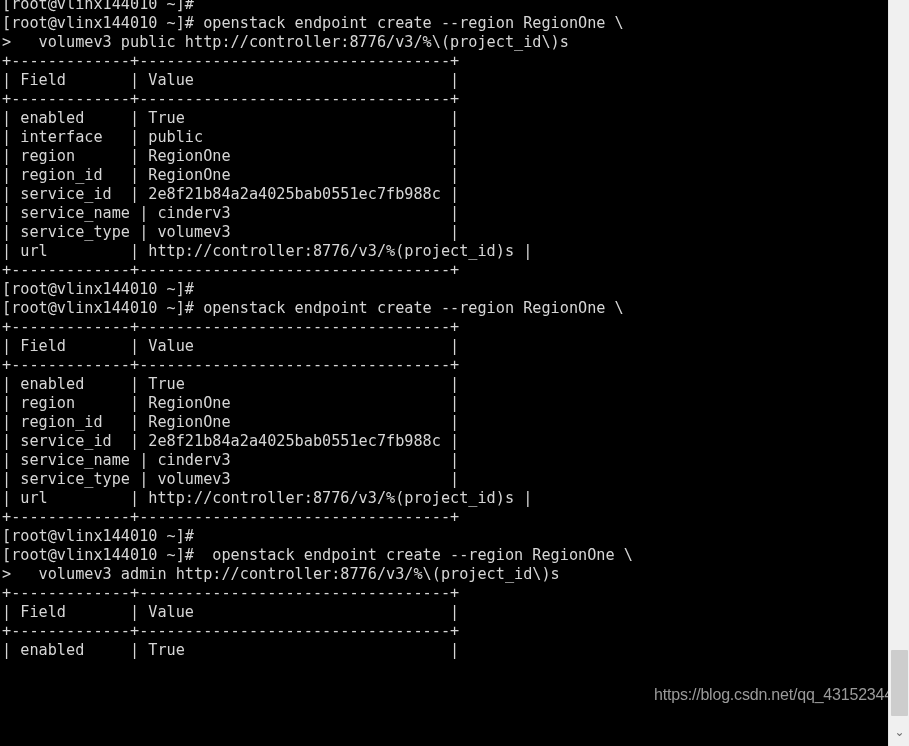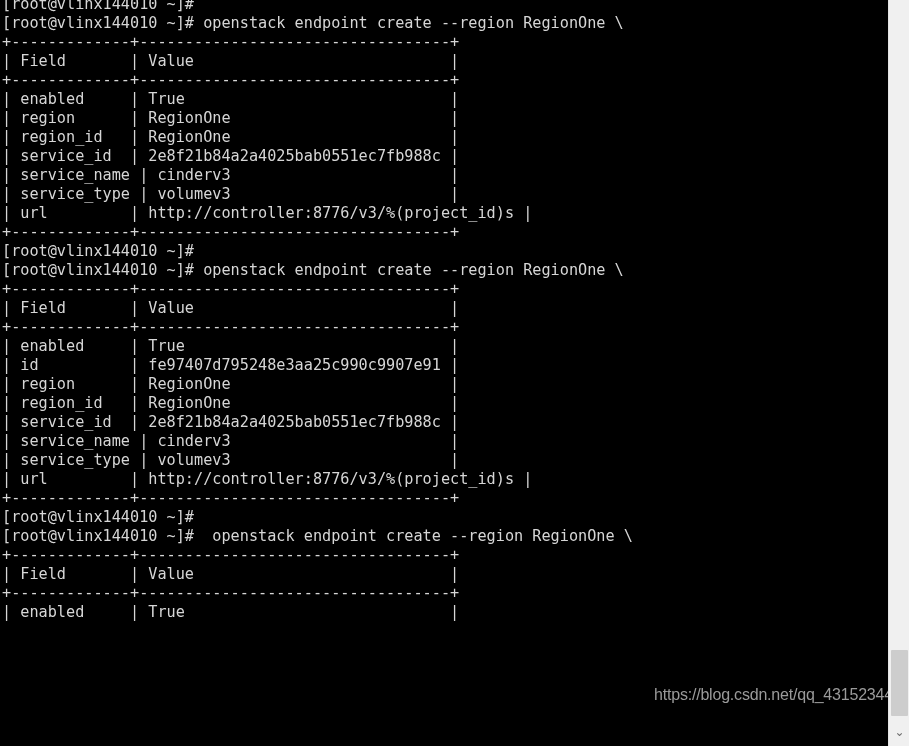--- a/index.html
+++ b/index.html
@@ -93,47 +93,49 @@
     letter-spacing: -0.2px;
   }
 </style>
 </head>
 <body>
 
 <div id="terminal">
   <div id="screen">
       <div class="line">[root@vlinx144010 ~]#</div>
       <div class="line">[root@vlinx144010 ~]# openstack endpoint create --region RegionOne \</div>
+      <div class="line">&gt;   volumev3 public http://controller:8776/v3/%\(project_id\)s</div>
       <div class="line">+-------------+----------------------------------+</div>
       <div class="line">| Field       | Value                            |</div>
       <div class="line">+-------------+----------------------------------+</div>
       <div class="line">| enabled     | True                             |</div>
+      <div class="line">| interface   | public                           |</div>
       <div class="line">| region      | RegionOne                        |</div>
       <div class="line">| region_id   | RegionOne                        |</div>
       <div class="line">| service_id  | 2e8f21b84a2a4025bab0551ec7fb988c |</div>
       <div class="line">| service_name | cinderv3                        |</div>
       <div class="line">| service_type | volumev3                        |</div>
       <div class="line">| url         | http://controller:8776/v3/%(project_id)s |</div>
       <div class="line">+-------------+----------------------------------+</div>
       <div class="line">[root@vlinx144010 ~]#</div>
       <div class="line">[root@vlinx144010 ~]# openstack endpoint create --region RegionOne \</div>
       <div class="line">+-------------+----------------------------------+</div>
       <div class="line">| Field       | Value                            |</div>
       <div class="line">+-------------+----------------------------------+</div>
       <div class="line">| enabled     | True                             |</div>
-      <div class="line">| id          | fe97407d795248e3aa25c990c9907e91 |</div>
       <div class="line">| region      | RegionOne                        |</div>
       <div class="line">| region_id   | RegionOne                        |</div>
       <div class="line">| service_id  | 2e8f21b84a2a4025bab0551ec7fb988c |</div>
       <div class="line">| service_name | cinderv3                        |</div>
       <div class="line">| service_type | volumev3                        |</div>
       <div class="line">| url         | http://controller:8776/v3/%(project_id)s |</div>
       <div class="line">+-------------+----------------------------------+</div>
       <div class="line">[root@vlinx144010 ~]#</div>
       <div class="line">[root@vlinx144010 ~]#  openstack endpoint create --region RegionOne \</div>
+      <div class="line">&gt;   volumev3 admin http://controller:8776/v3/%\(project_id\)s</div>
       <div class="line">+-------------+----------------------------------+</div>
       <div class="line">| Field       | Value                            |</div>
       <div class="line">+-------------+----------------------------------+</div>
       <div class="line">| enabled     | True                             |</div>
     </div>
 </div>
 
 <div id="watermark">https://blog.csdn.net/qq_43152344</div>
 
 <div id="scrollbar">

